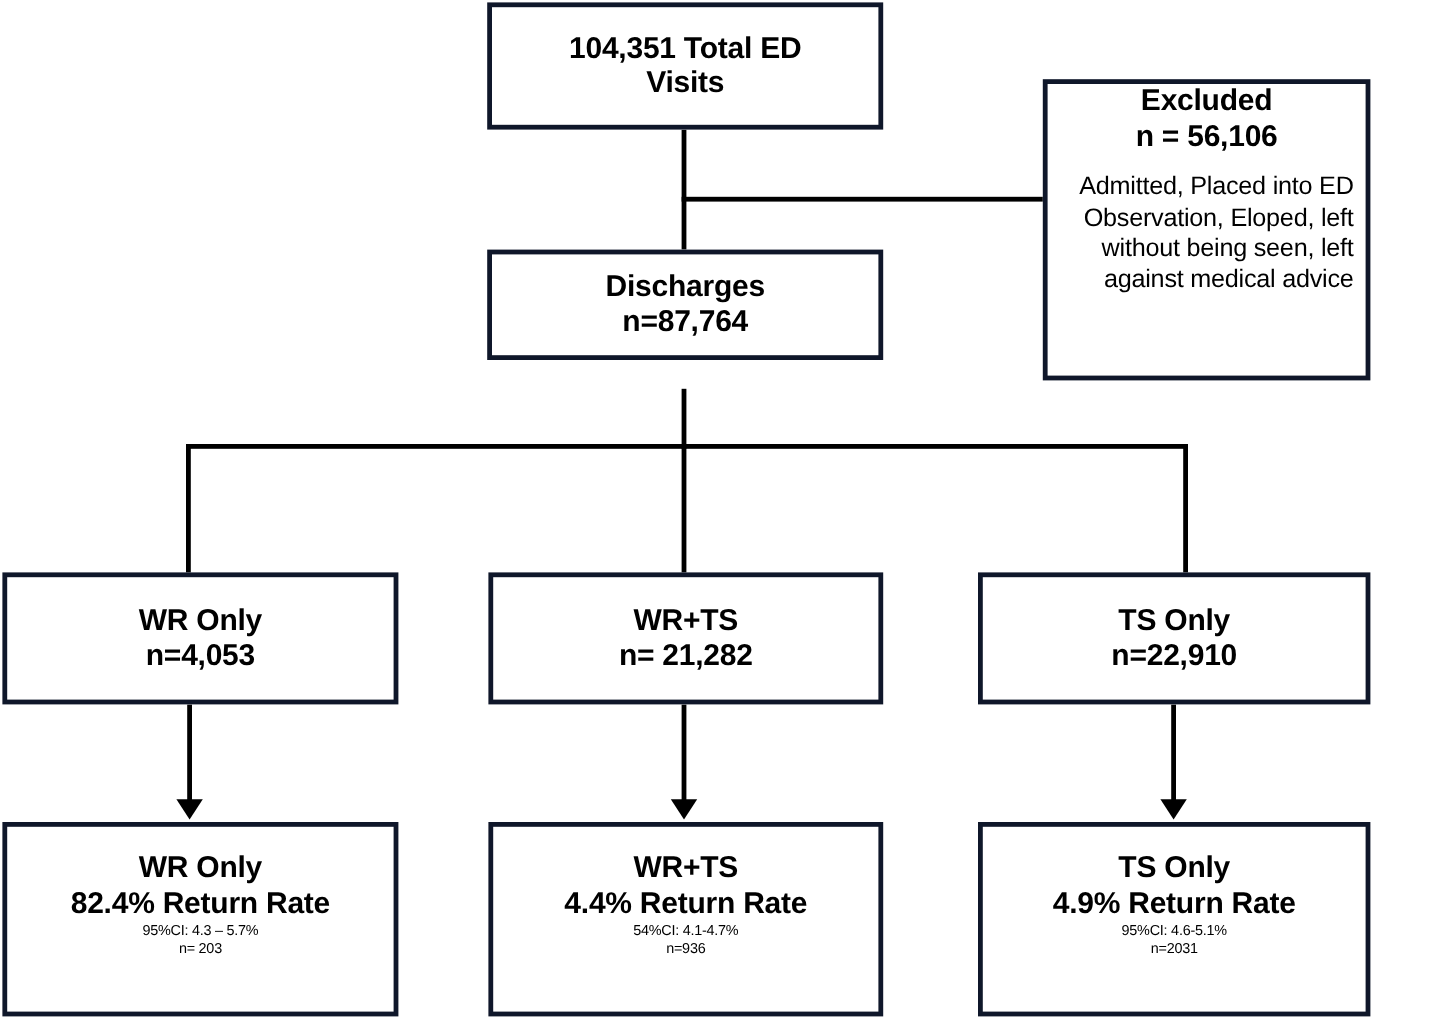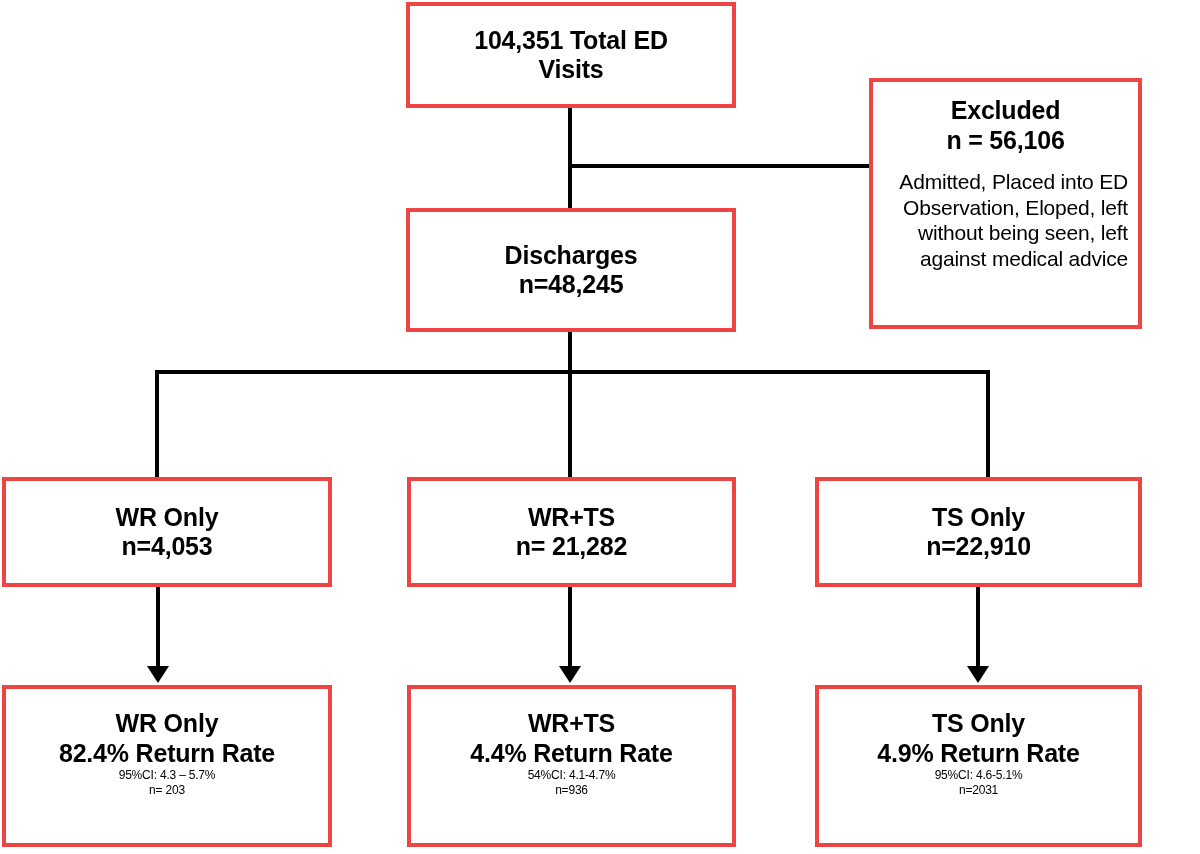--- a/index.html
+++ b/index.html
@@ -17,21 +17,21 @@
     width: 1200px;
     height: 854px;
     background: #ffffff;
     overflow: hidden;
   }
 
   
   .node {
     position: absolute;
     box-sizing: border-box;
-    border: 4px solid #ef4444;
+    border: 4px solid #0f172a;
     background: #ffffff;
     display: flex;
     flex-direction: column;
     align-items: center;
     justify-content: center;
     text-align: center;
     z-index: 3;
   }
   .node .line-bold {
     font-weight: bold;
@@ -50,23 +50,23 @@
   .node .line-small {
     font-weight: normal;
     font-size: 12px;
     line-height: 1.22;
     letter-spacing: -0.2px;
     white-space: nowrap;
   }
 
   
   #node-total        { left: 406px; top: 2px;   width: 330px; height: 106px; }
-  #node-excluded     { left: 869px; top: 78px;  width: 273px; height: 251px;
-                       justify-content: flex-start; padding-top: 14px; }
-  #node-discharges   { left: 406px; top: 208px; width: 330px; height: 124px; align-items: center; }
+  #node-excluded     { left: 869px; top: 66px;  width: 273px; height: 251px;
+                       justify-content: flex-start; }
+  #node-discharges   { left: 406px; top: 208px; width: 330px; height: 92px; align-items: center; }
   #node-wr-only      { left: 2px;   top: 477px; width: 330px; height: 110px; }
   #node-wrts         { left: 407px; top: 477px; width: 329px; height: 110px; }
   #node-ts-only      { left: 815px; top: 477px; width: 327px; height: 110px; }
   #node-wr-only-rr   { left: 2px;   top: 685px; width: 330px; height: 162px;
                        justify-content: flex-start; padding-top: 20px; }
   #node-wrts-rr      { left: 407px; top: 685px; width: 329px; height: 162px;
                        justify-content: flex-start; padding-top: 20px; }
   #node-ts-only-rr   { left: 815px; top: 685px; width: 327px; height: 162px;
                        justify-content: flex-start; padding-top: 20px; }
 
@@ -141,21 +141,21 @@
   <div class="node" id="node-excluded">
     <div class="excl-head">
       <div class="line-bold">Excluded</div>
       <div class="line-bold">n = 56,106</div>
     </div>
     <div class="line-reg">Admitted, Placed into ED Observation, Eloped, left without being seen, left against medical advice</div>
   </div>
 
   <div class="node" id="node-discharges">
     <div class="line-bold">Discharges</div>
-    <div class="line-bold">n=48,245</div>
+    <div class="line-bold">n=87,764</div>
   </div>
 
   <div class="node" id="node-wr-only">
     <div class="line-bold">WR Only</div>
     <div class="line-bold">n=4,053</div>
   </div>
 
   <div class="node" id="node-wrts">
     <div class="line-bold">WR+TS</div>
     <div class="line-bold">n= 21,282</div>

